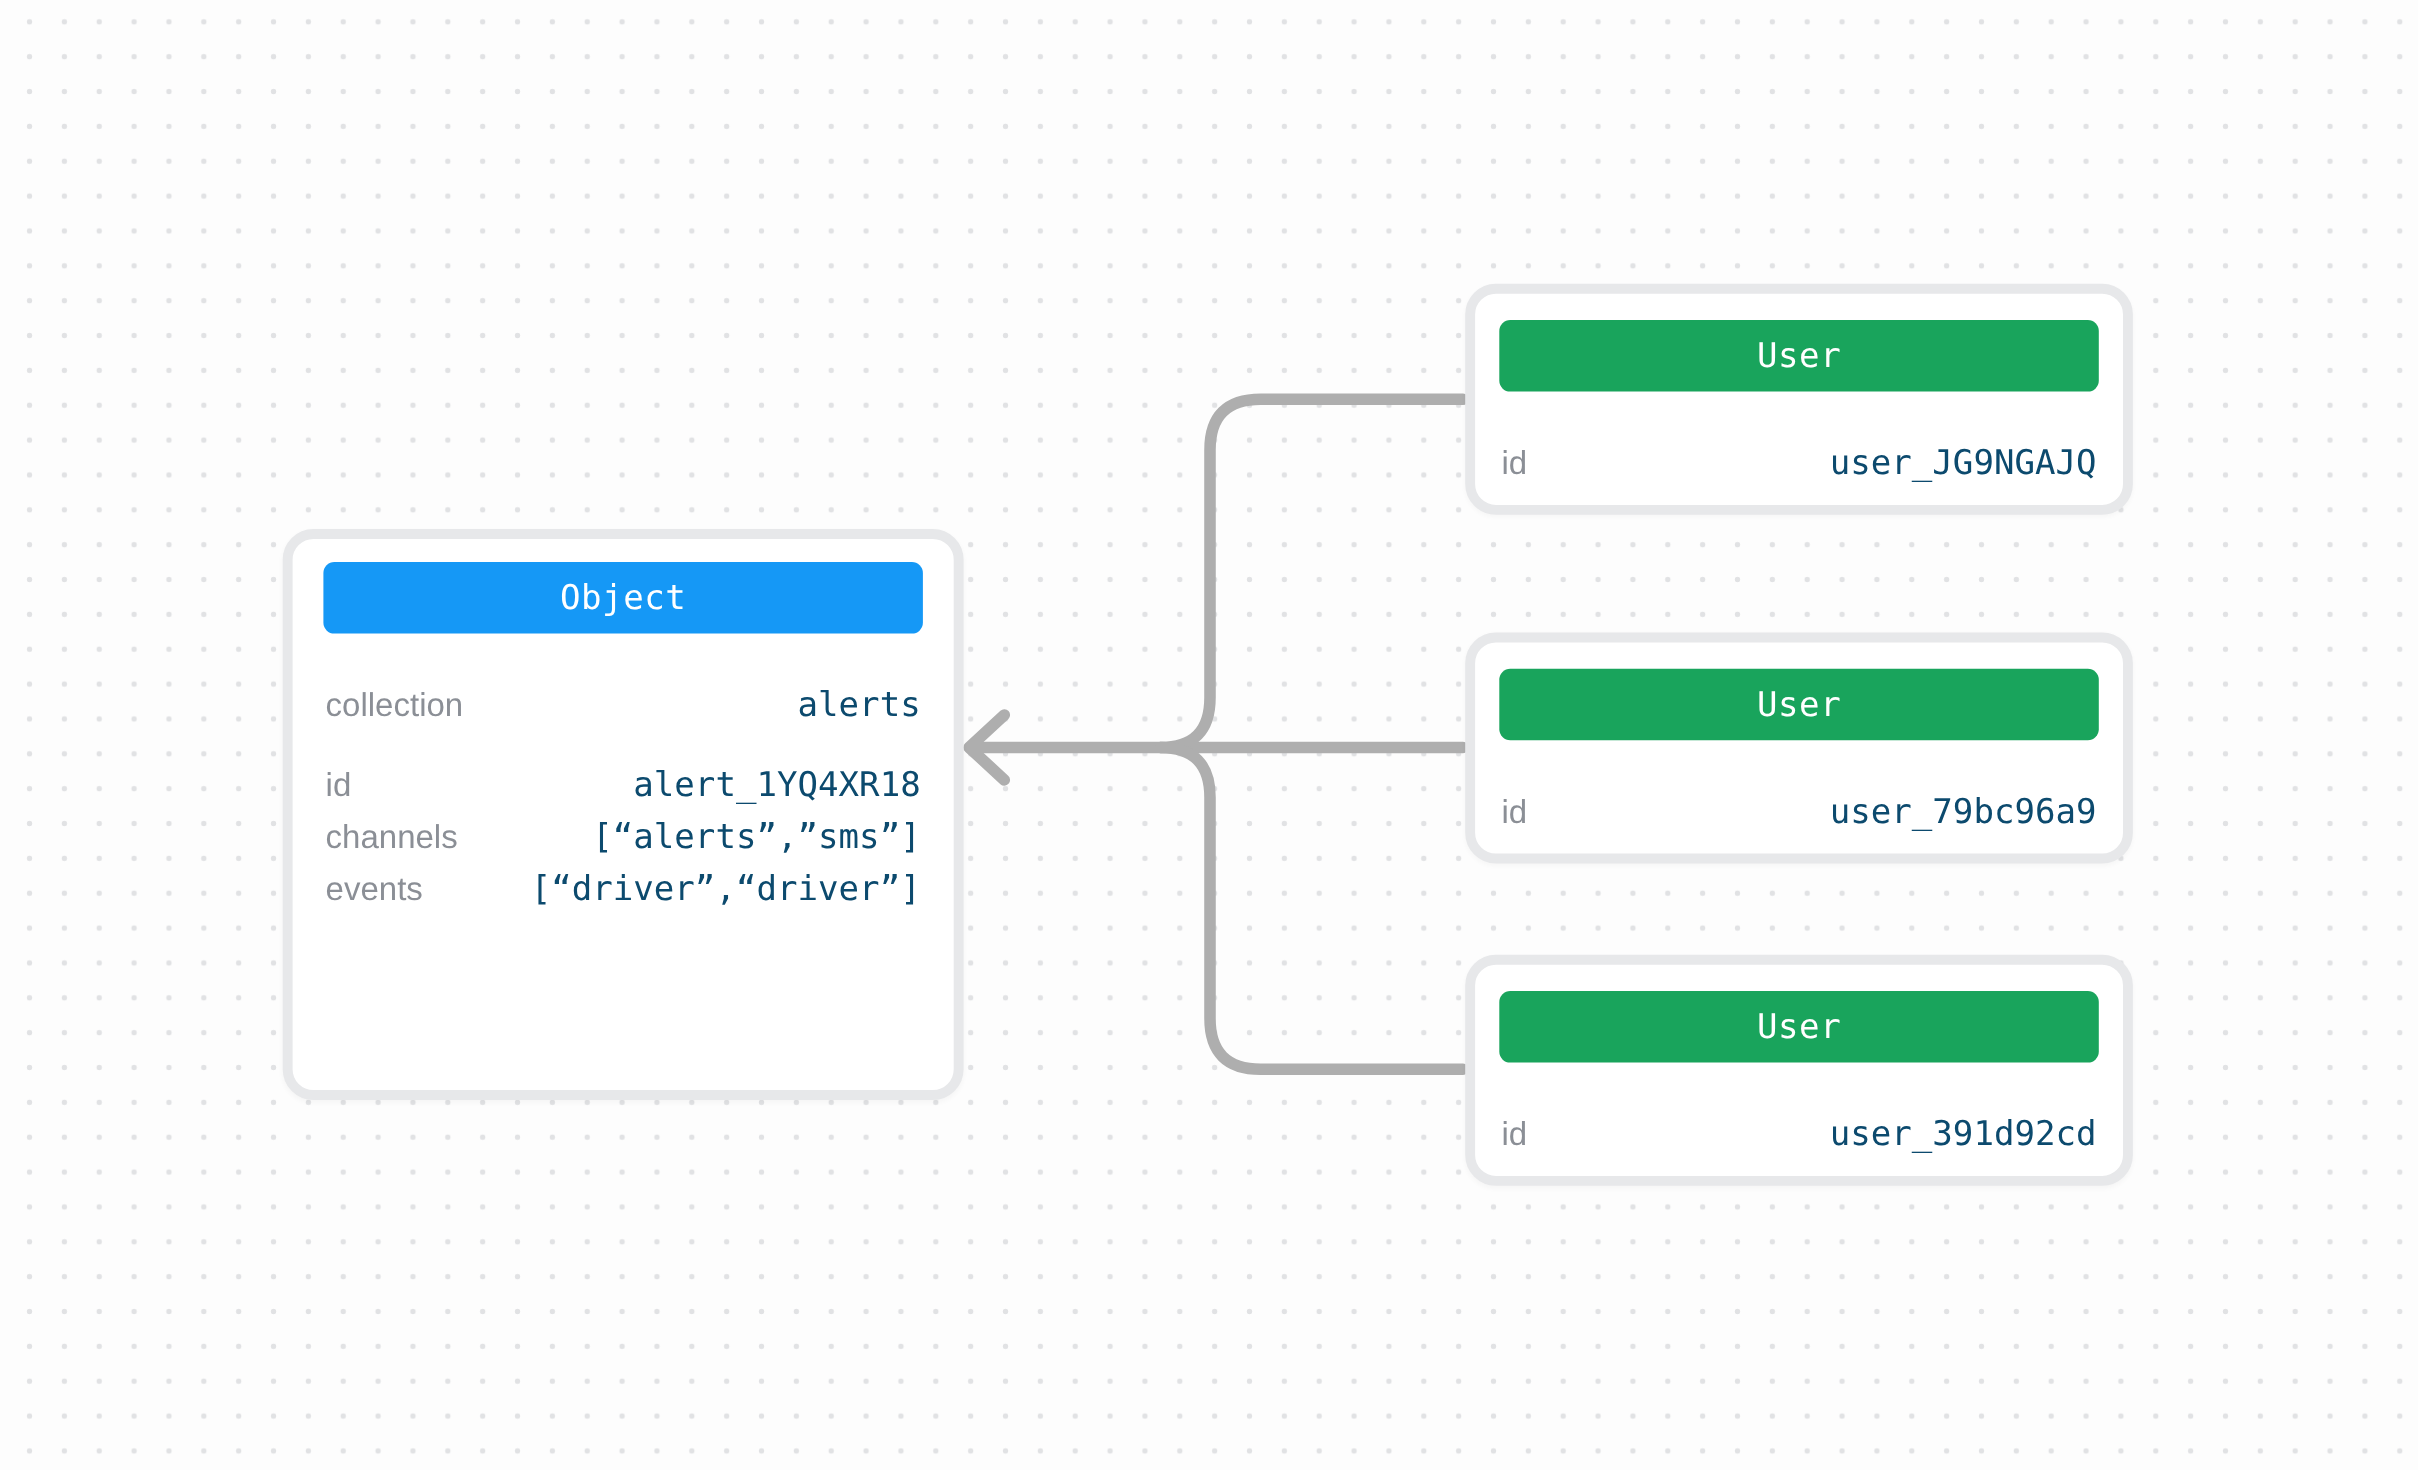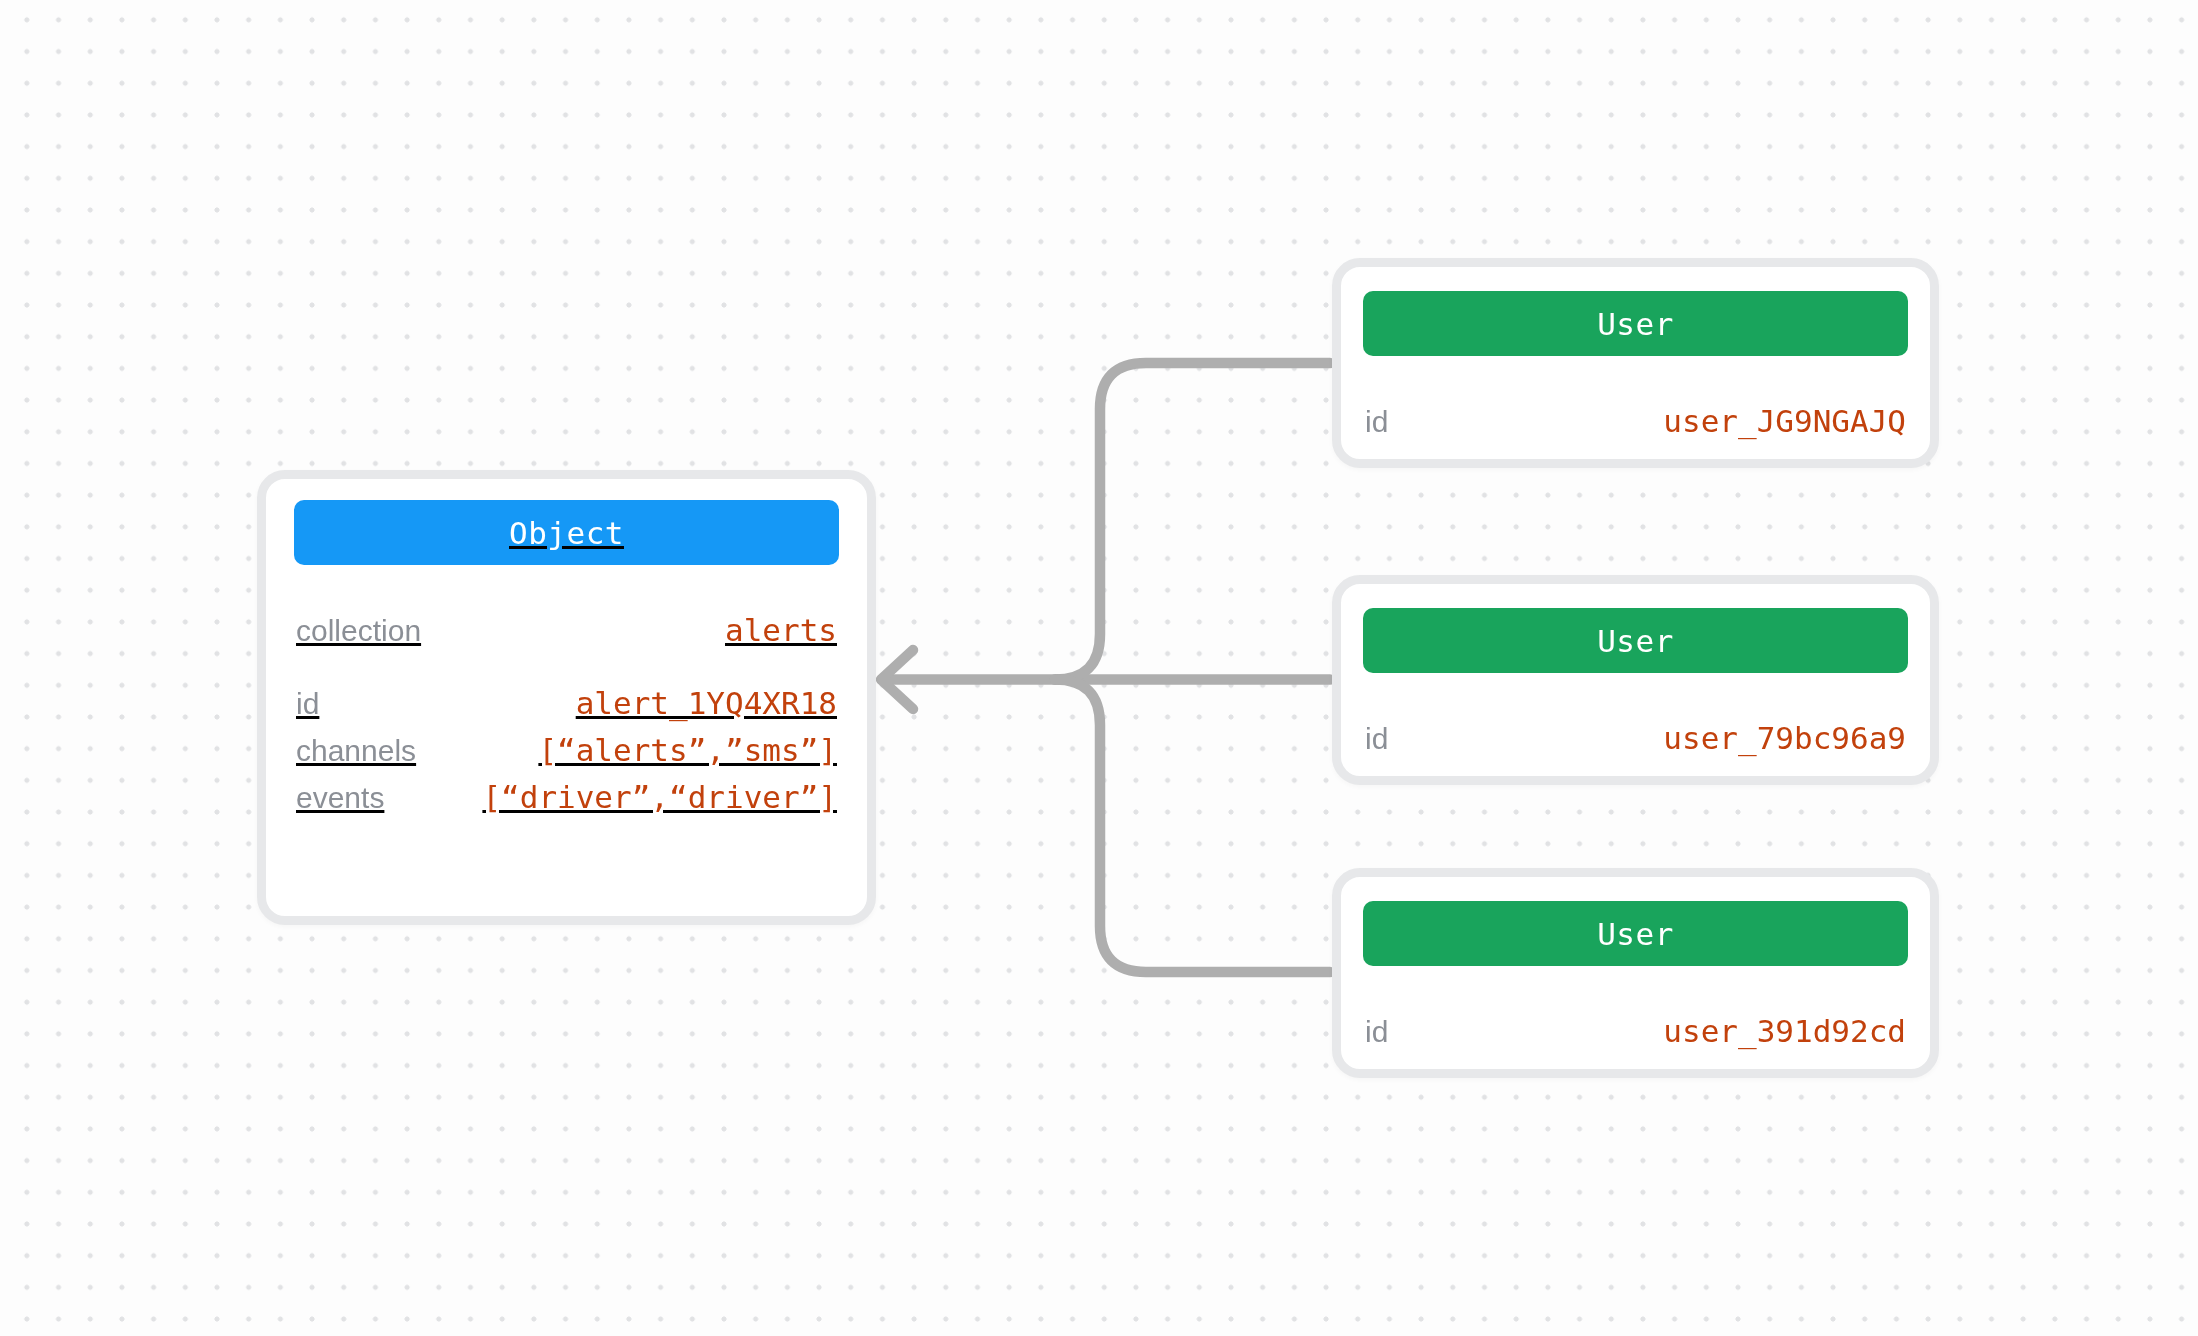--- a/index.html
+++ b/index.html
@@ -39,21 +39,21 @@
     display: flex;
     align-items: center;
     justify-content: center;
     color: #ffffff;
     font-family: "DejaVu Sans Mono", "Liberation Mono", monospace;
     font-size: 31px;
     font-weight: 500;
     letter-spacing: 0.5px;
   }
 
-  .object-card { left: 257px; top: 470px; width: 619px; height: 455px; text-decoration: underline; }
+  .object-card { left: 257px; top: 481px; width: 619px; height: 519px; }
   .object-card .card-header { margin: 21px 28px 0 28px; background: #1598f6; }
 
   .user-card  { left: 1332px; width: 607px; height: 210px; }
   .user-card .card-header { margin: 24px 22px 0 22px; background: #19a45c; text-align: right; }
   .user-card-1 { top: 258px; }
   .user-card-2 { top: 575px; }
   .user-card-3 { top: 868px; }
 
   .rows { padding: 0 30px; margin-top: 42px; }
   .user-card .rows { padding: 0 24px; }
@@ -67,21 +67,21 @@
   .row-first { margin-top: 38px; }
   .row-group { margin-top: 26px; }
   .user-card .row-first { margin-top: 35px; }
 
   .field-label {
     color: #8b8f96;
     font-size: 30px;
     font-weight: 400;
   }
   .field-value {
-    color: #c2410c;
+    color: #0c4a6e;
     font-family: "DejaVu Sans Mono", "Liberation Mono", monospace;
     font-size: 31px;
     font-weight: 500;
     white-space: pre;
   }
 </style>
 </head>
 <body>
 
 <div class="canvas">

